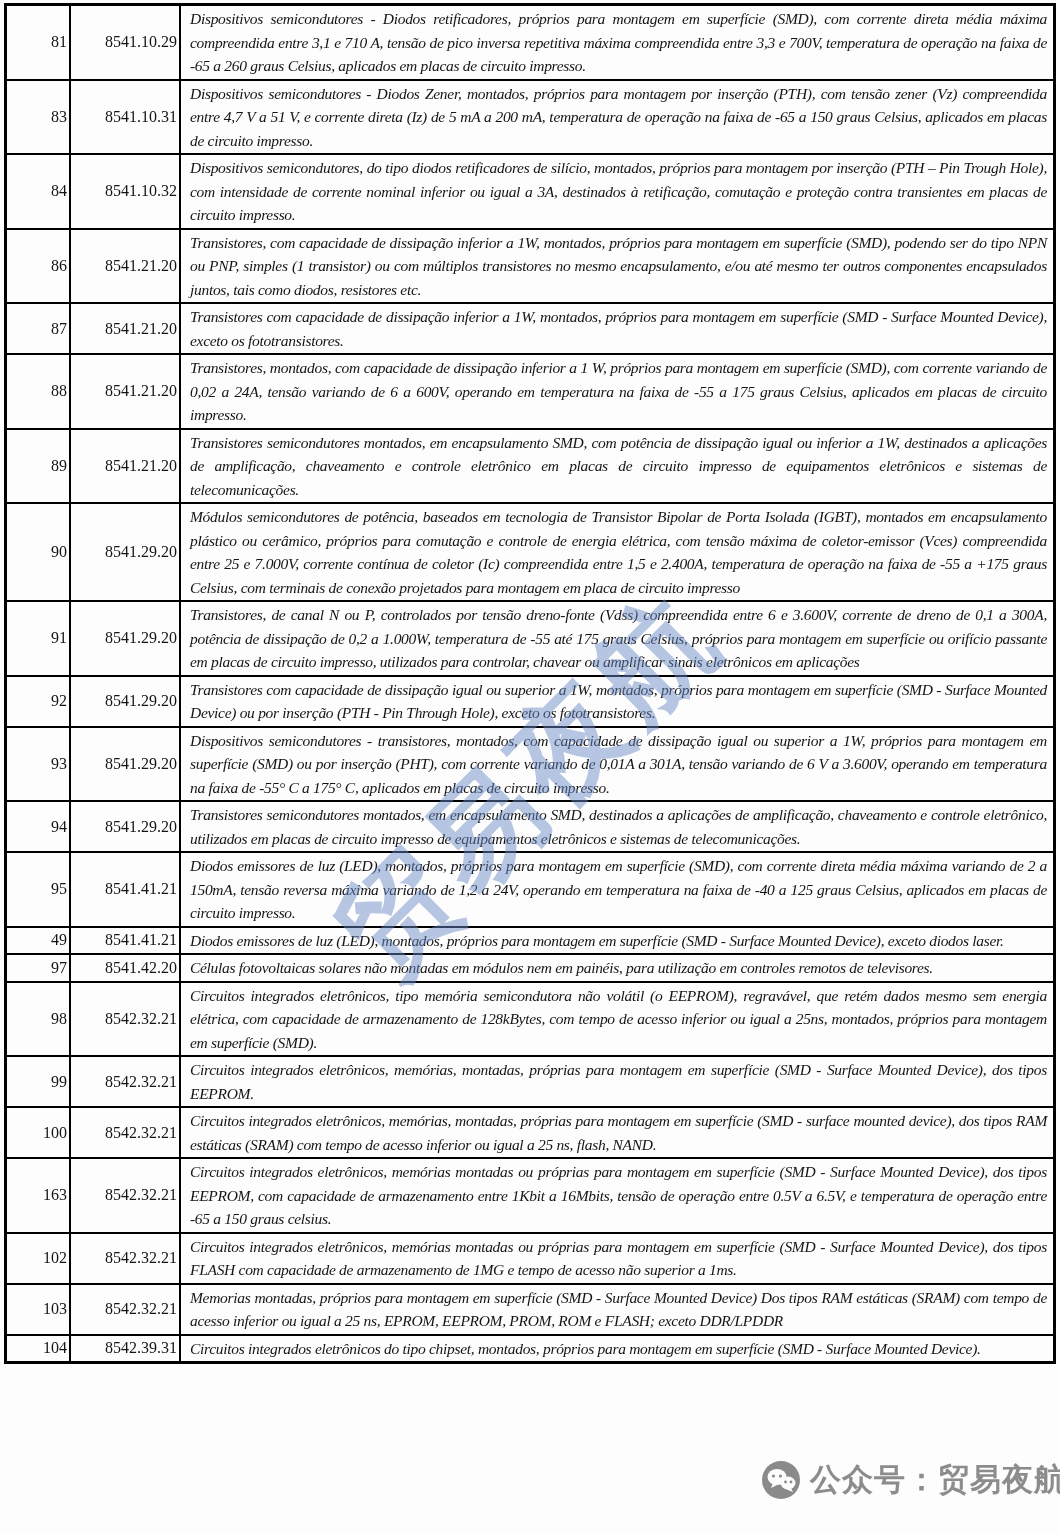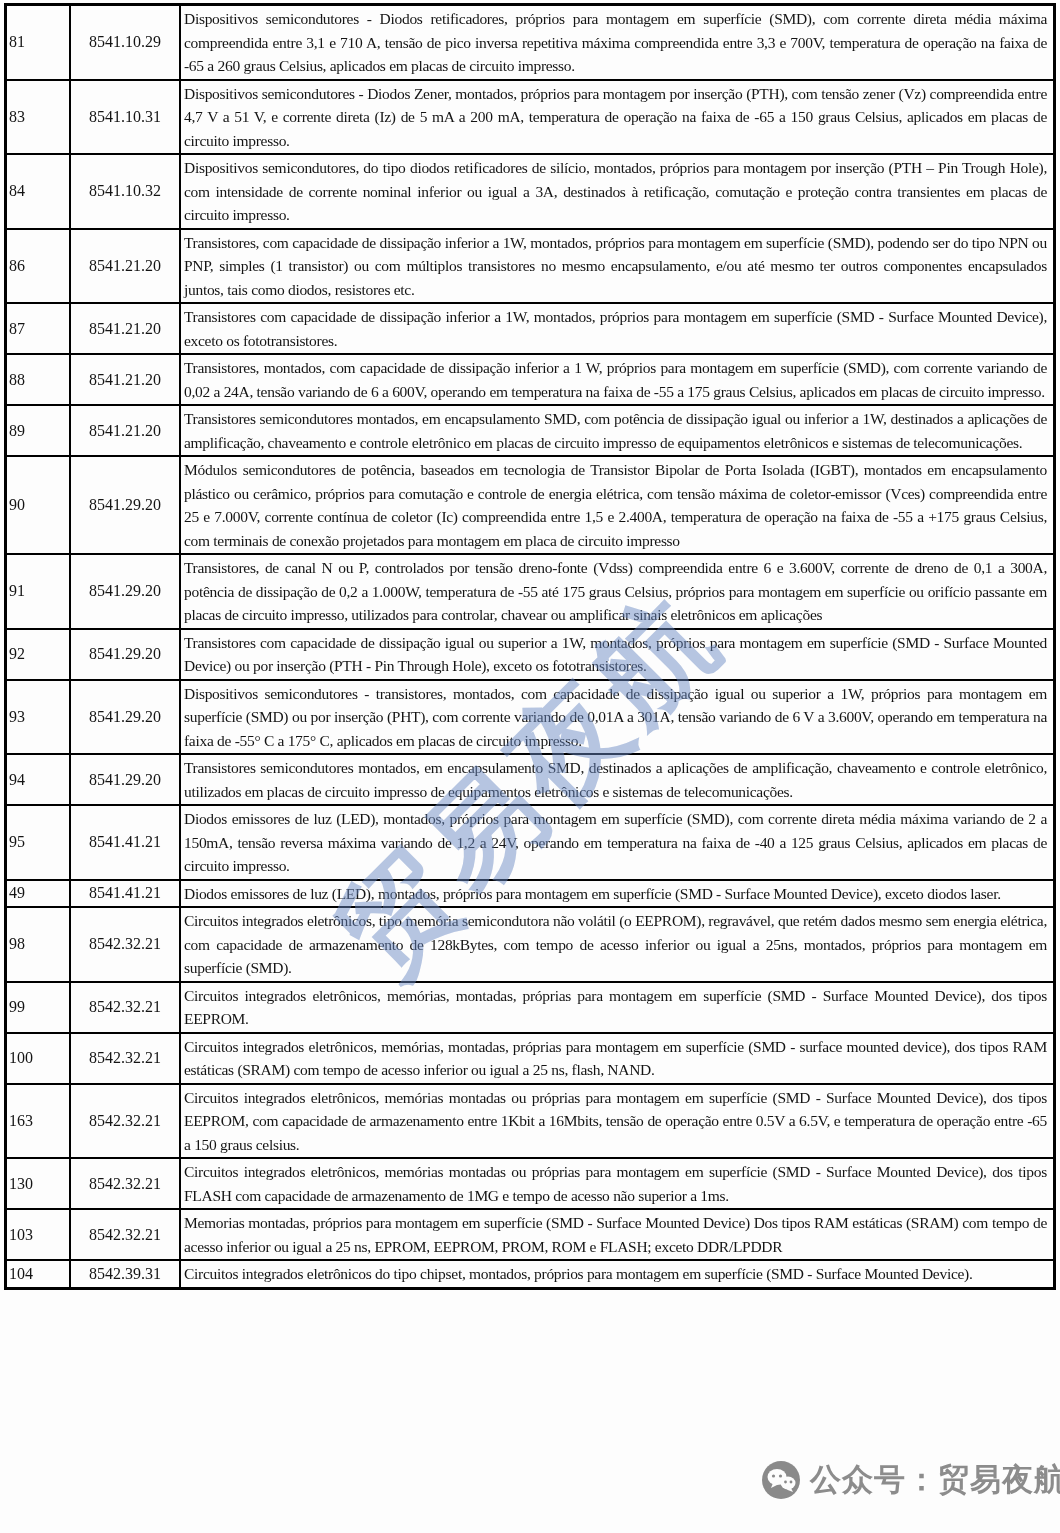--- a/index.html
+++ b/index.html
@@ -29,37 +29,38 @@
     border-collapse: collapse;
     border: 3px solid #000;
     table-layout: fixed;
   }
   table.tariff td {
     border: 2px solid #000;
     vertical-align: middle;
   }
   td.num {
     width: 58px;
-    text-align: left;
+    text-align: right;
     font-size: 16px;
     padding: 1px 2px;
   }
   td.code {
     width: 104px;
-    text-align: center;
+    text-align: right;
     font-size: 16px;
     white-space: nowrap;
     padding: 1px 2px;
   }
   td.desc {
     font-size: 15.5px;
     line-height: 23.5px;
     letter-spacing: -0.3px;
     text-align: justify;
-    padding: 1px 6px 1px 3px;
+    padding: 1px 6px 1px 9px;
+    font-style: italic;
   }
   
   .wm-diagonal {
     position: absolute;
     left: 530px;
     top: 785px;
     transform: translate(-50%, -50%) rotate(-45deg);
     font-family: "DejaVu Sans", sans-serif;
     font-size: 112px;
     font-weight: bold;
@@ -161,41 +162,46 @@
           <td class="num">95</td>
           <td class="code">8541.41.21</td>
           <td class="desc">Diodos emissores de luz (LED), montados, próprios para montagem em superfície (SMD), com corrente direta média máxima variando de 2 a 150mA, tensão reversa máxima variando de 1,2 a 24V, operando em temperatura na faixa de -40 a 125 graus Celsius, aplicados em placas de circuito impresso.</td>
         </tr>
         <tr>
           <td class="num">49</td>
           <td class="code">8541.41.21</td>
           <td class="desc">Diodos emissores de luz (LED), montados, próprios para montagem em superfície (SMD - Surface Mounted Device), exceto diodos laser.</td>
         </tr>
         <tr>
+          <td class="num">97</td>
+          <td class="code">8541.42.20</td>
+          <td class="desc">Células fotovoltaicas solares não montadas em módulos nem em painéis, para utilização em controles remotos de televisores.</td>
+        </tr>
+        <tr>
           <td class="num">98</td>
           <td class="code">8542.32.21</td>
           <td class="desc">Circuitos integrados eletrônicos, tipo memória semicondutora não volátil (o EEPROM), regravável, que retém dados mesmo sem energia elétrica, com capacidade de armazenamento de 128kBytes, com tempo de acesso inferior ou igual a 25ns, montados, próprios para montagem em superfície (SMD).</td>
         </tr>
         <tr>
           <td class="num">99</td>
           <td class="code">8542.32.21</td>
           <td class="desc">Circuitos integrados eletrônicos, memórias, montadas, próprias para montagem em superfície (SMD - Surface Mounted Device), dos tipos EEPROM.</td>
         </tr>
         <tr>
           <td class="num">100</td>
           <td class="code">8542.32.21</td>
           <td class="desc">Circuitos integrados eletrônicos, memórias, montadas, próprias para montagem em superfície (SMD - surface mounted device), dos tipos RAM estáticas (SRAM) com tempo de acesso inferior ou igual a 25 ns, flash, NAND.</td>
         </tr>
         <tr>
           <td class="num">163</td>
           <td class="code">8542.32.21</td>
           <td class="desc">Circuitos integrados eletrônicos, memórias montadas ou próprias para montagem em superfície (SMD - Surface Mounted Device), dos tipos EEPROM, com capacidade de armazenamento entre 1Kbit a 16Mbits, tensão de operação entre 0.5V a 6.5V, e temperatura de operação entre -65 a 150 graus celsius.</td>
         </tr>
         <tr>
-          <td class="num">130</td>
+          <td class="num">102</td>
           <td class="code">8542.32.21</td>
           <td class="desc">Circuitos integrados eletrônicos, memórias montadas ou próprias para montagem em superfície (SMD - Surface Mounted Device), dos tipos FLASH com capacidade de armazenamento de 1MG e tempo de acesso não superior a 1ms.</td>
         </tr>
         <tr>
           <td class="num">103</td>
           <td class="code">8542.32.21</td>
           <td class="desc">Memorias montadas, próprios para montagem em superfície (SMD - Surface Mounted Device) Dos tipos RAM estáticas (SRAM) com tempo de acesso inferior ou igual a 25 ns, EPROM, EEPROM, PROM, ROM e FLASH; exceto DDR/LPDDR</td>
         </tr>
         <tr>
           <td class="num">104</td>

